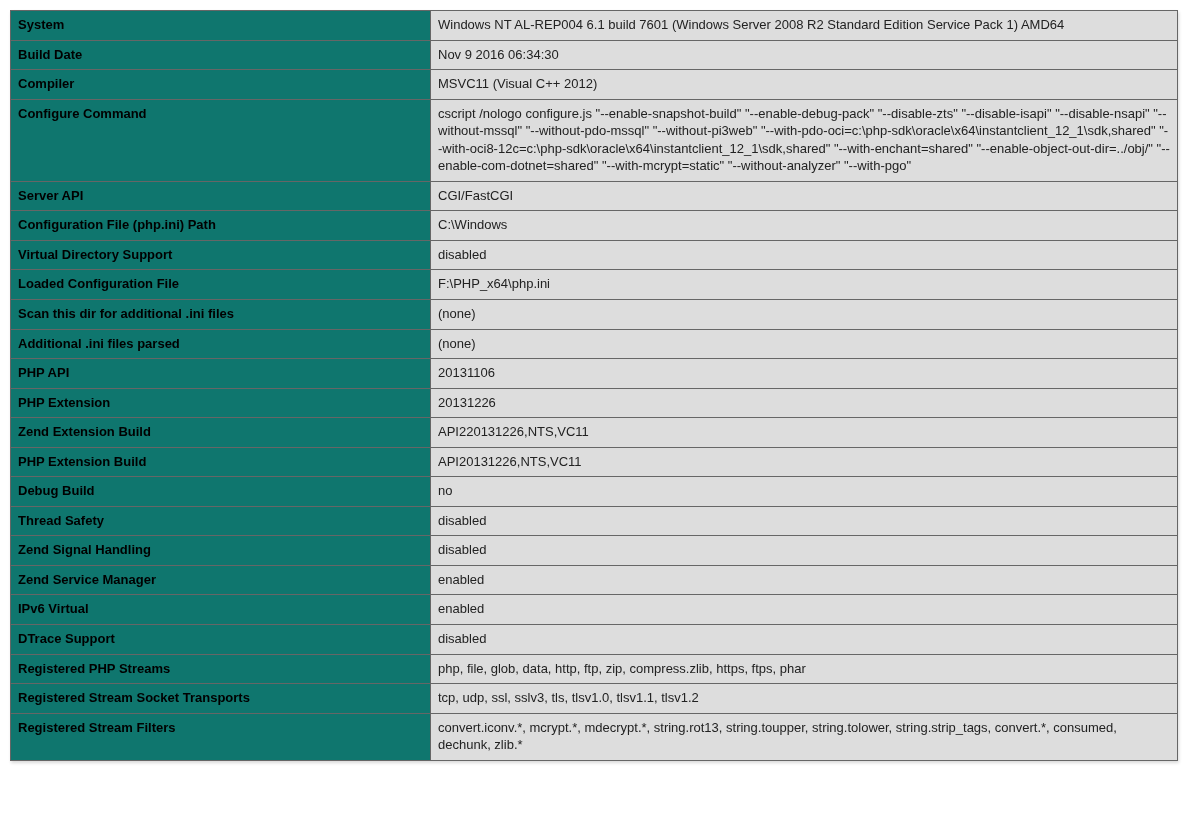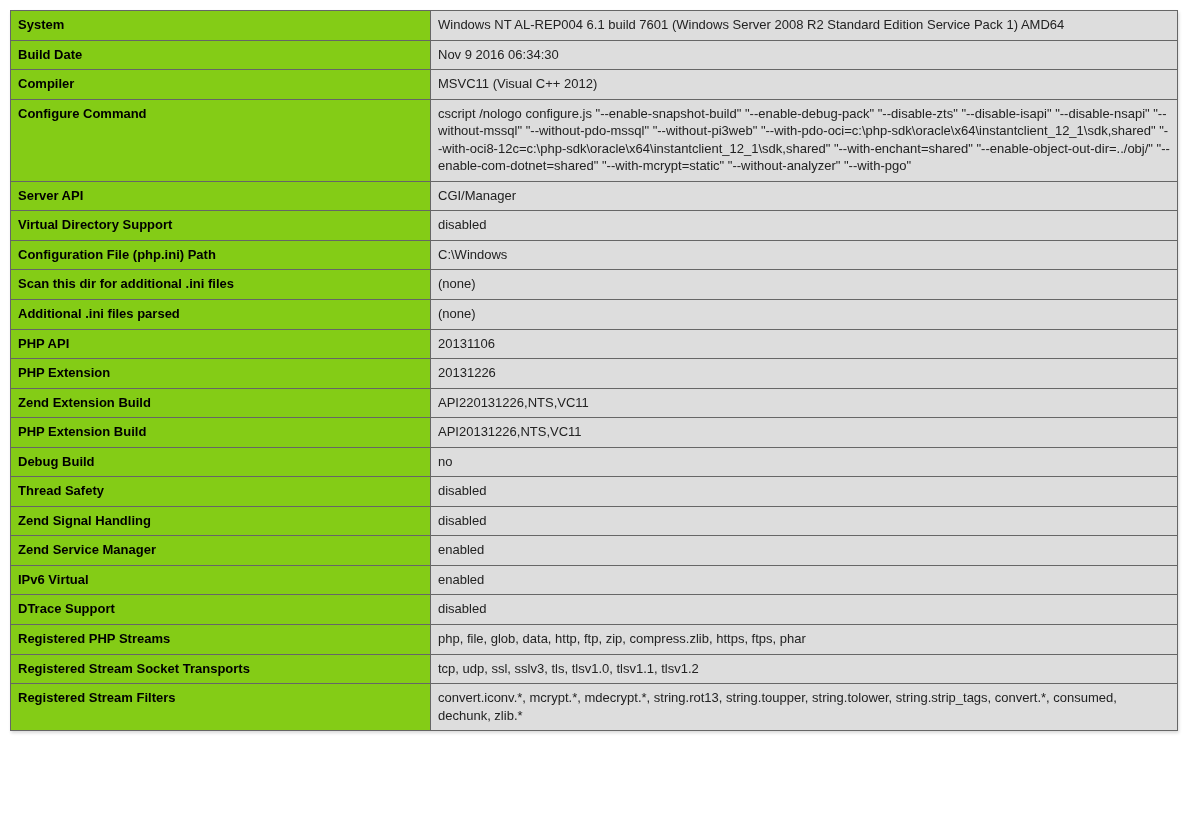--- a/index.html
+++ b/index.html
@@ -15,21 +15,21 @@
     border-collapse: collapse;
     box-shadow: 1px 2px 3px rgba(0,0,0,0.15);
   }
   table.phpinfo td {
     border: 1px solid #666;
     padding: 5px 7px 6px 7px;
     vertical-align: top;
     line-height: 1.35;
   }
   td.e {
-    background: #84cc16;
+    background: #0f766e;
     font-weight: bold;
     width: 405px;
     color: #000;
   }
   td.v {
     background: #dddddd;
     color: #222;
     word-break: break-word;
     margin-left: 22px;
   }
@@ -50,29 +50,33 @@
     <tr>
         <td class="e">Compiler</td>
         <td class="v">MSVC11 (Visual C++ 2012)</td>
       </tr>
     <tr>
         <td class="e">Configure Command</td>
         <td class="v">cscript /nologo configure.js "--enable-snapshot-build" "--enable-debug-pack" "--disable-zts" "--disable-isapi" "--disable-nsapi" "--without-mssql" "--without-pdo-mssql" "--without-pi3web" "--with-pdo-oci=c:\php-sdk\oracle\x64\instantclient_12_1\sdk,shared" "--with-oci8-12c=c:\php-sdk\oracle\x64\instantclient_12_1\sdk,shared" "--with-enchant=shared" "--enable-object-out-dir=../obj/" "--enable-com-dotnet=shared" "--with-mcrypt=static" "--without-analyzer" "--with-pgo"</td>
       </tr>
     <tr>
         <td class="e">Server API</td>
-        <td class="v">CGI/Manager</td>
+        <td class="v">CGI/FastCGI</td>
+      </tr>
+    <tr>
+        <td class="e">Configuration File (php.ini) Path</td>
+        <td class="v">C:\Windows</td>
       </tr>
     <tr>
         <td class="e">Virtual Directory Support</td>
         <td class="v">disabled</td>
       </tr>
     <tr>
-        <td class="e">Configuration File (php.ini) Path</td>
-        <td class="v">C:\Windows</td>
+        <td class="e">Loaded Configuration File</td>
+        <td class="v">F:\PHP_x64\php.ini</td>
       </tr>
     <tr>
         <td class="e">Scan this dir for additional .ini files</td>
         <td class="v">(none)</td>
       </tr>
     <tr>
         <td class="e">Additional .ini files parsed</td>
         <td class="v">(none)</td>
       </tr>
     <tr>

